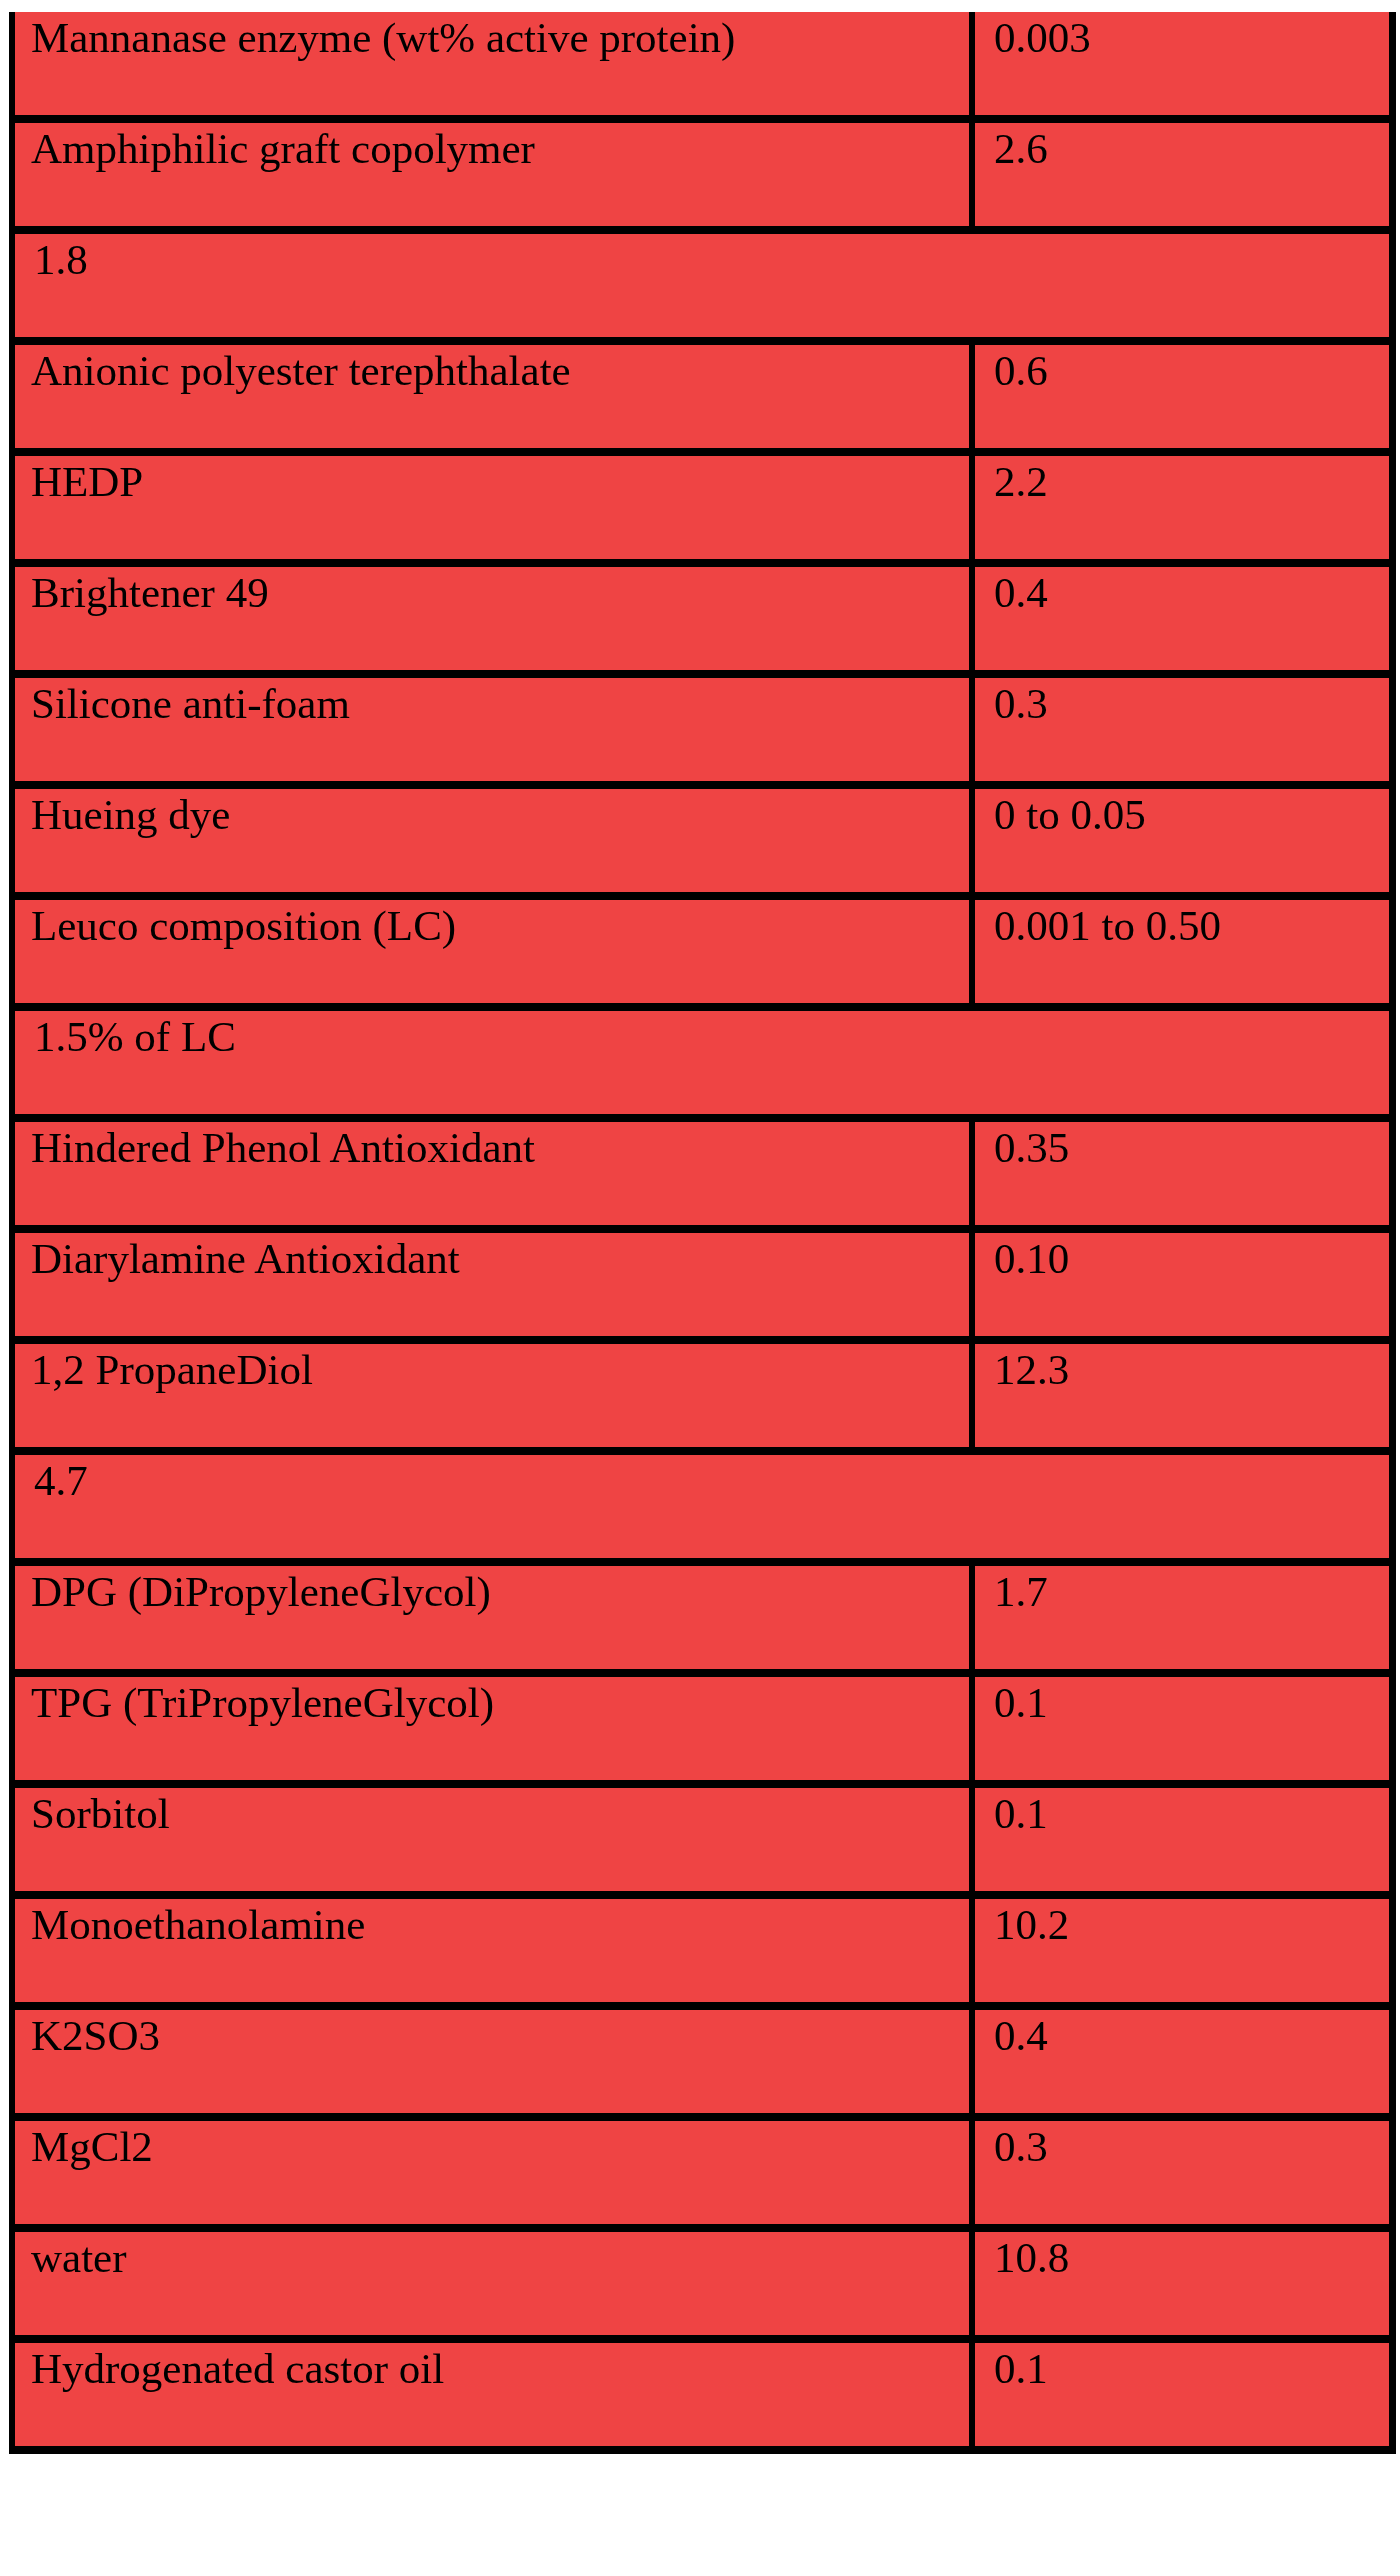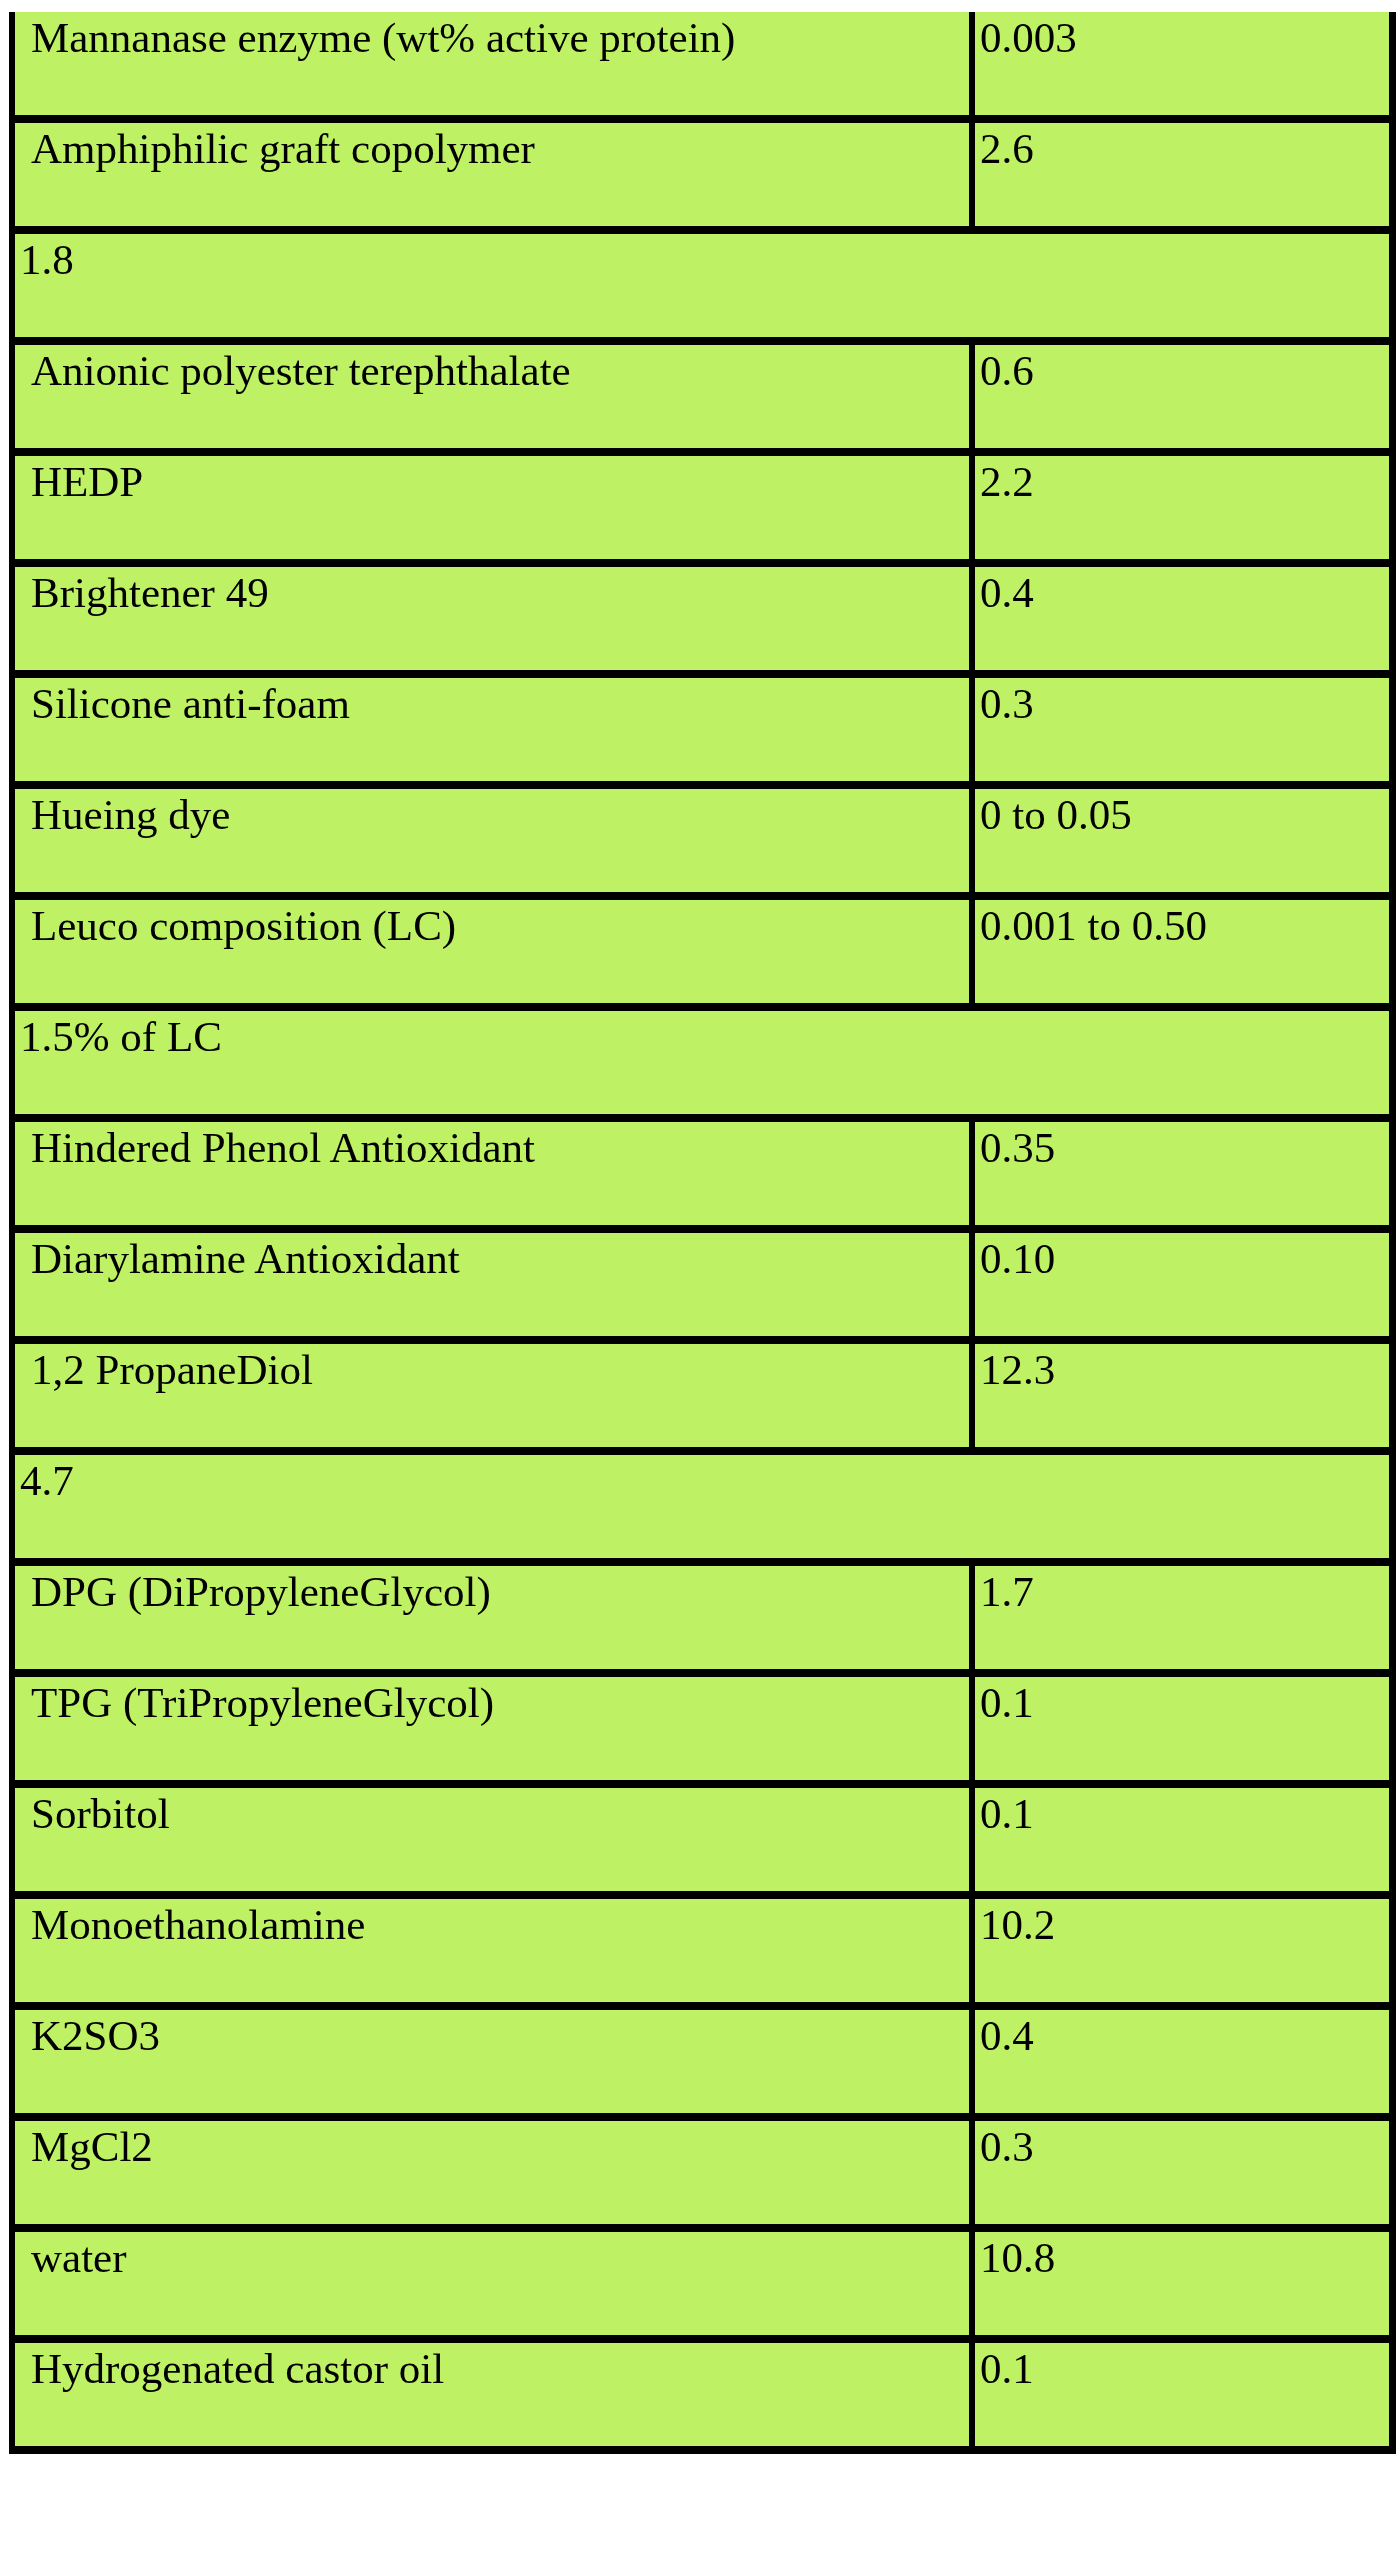--- a/index.html
+++ b/index.html
@@ -16,39 +16,39 @@
     left: 9px;
     top: 11.7px;
     border-left: 6.3px solid #000000;
     border-right: 7.2px solid #000000;
     width: 1374px; 
   }
   .row {
     display: flex;
     height: 103px;
     border-bottom: 8px solid #000000;
-    background: #bef264;
+    background: #ef4444;
     overflow: hidden;
   }
   .cell {
     box-sizing: border-box;
     font-size: 43px;
     line-height: 1.15;
     padding-top: 1.8px;
     white-space: nowrap;
     overflow: hidden;
   }
   .cell.name {
     width: 960px;
     border-right: 6.3px solid #000000;
     padding-left: 16px;
   }
   .cell.value {
     flex: 1;
-    padding-left: 5px;
+    padding-left: 19px;
   }
 </style>
 </head>
 <body>
 
 <div class="patent-table" id="table-root">
     <div class="row">
       <div class="cell name">Mannanase enzyme (wt% active protein)</div>
       <div class="cell value">0.003</div>
     </div>

